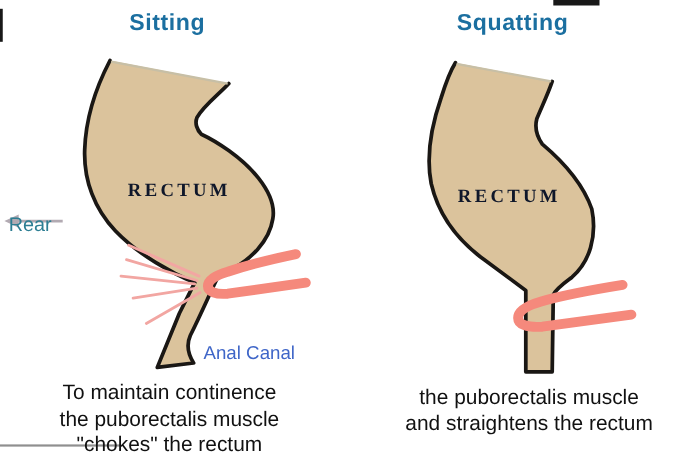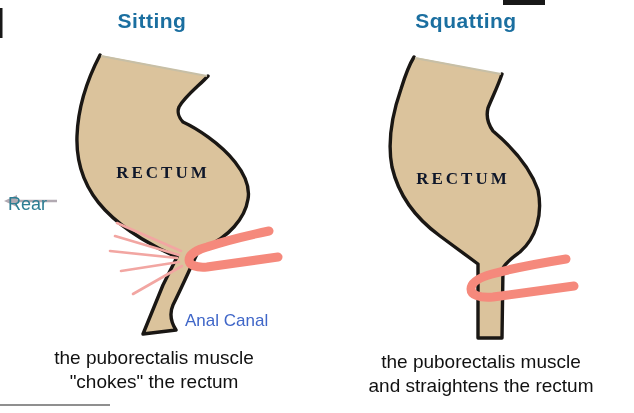--- a/index.html
+++ b/index.html
@@ -149,20 +149,21 @@
   <div class="abs title-word" style="left:466px">Squatting</div>
 
   <div class="abs rear-label">Rear</div>
 
   <div class="abs organ-label" style="left:163px;top:163px">RECTUM</div>
   <div class="abs organ-label" style="left:463px;top:169px">RECTUM</div>
 
   <div class="abs canal-label">Anal Canal</div>
 
   <div class="abs caption" style="left:154px;top:346px">
+    <div>To maintain continence</div>
     <div>the puborectalis muscle</div>
     <div>"chokes" the rectum</div>
   </div>
   <div class="abs caption" style="left:481px;top:350px">
     <div>the puborectalis muscle</div>
     <div>and straightens the rectum</div>
   </div>
 
 </div>
 

